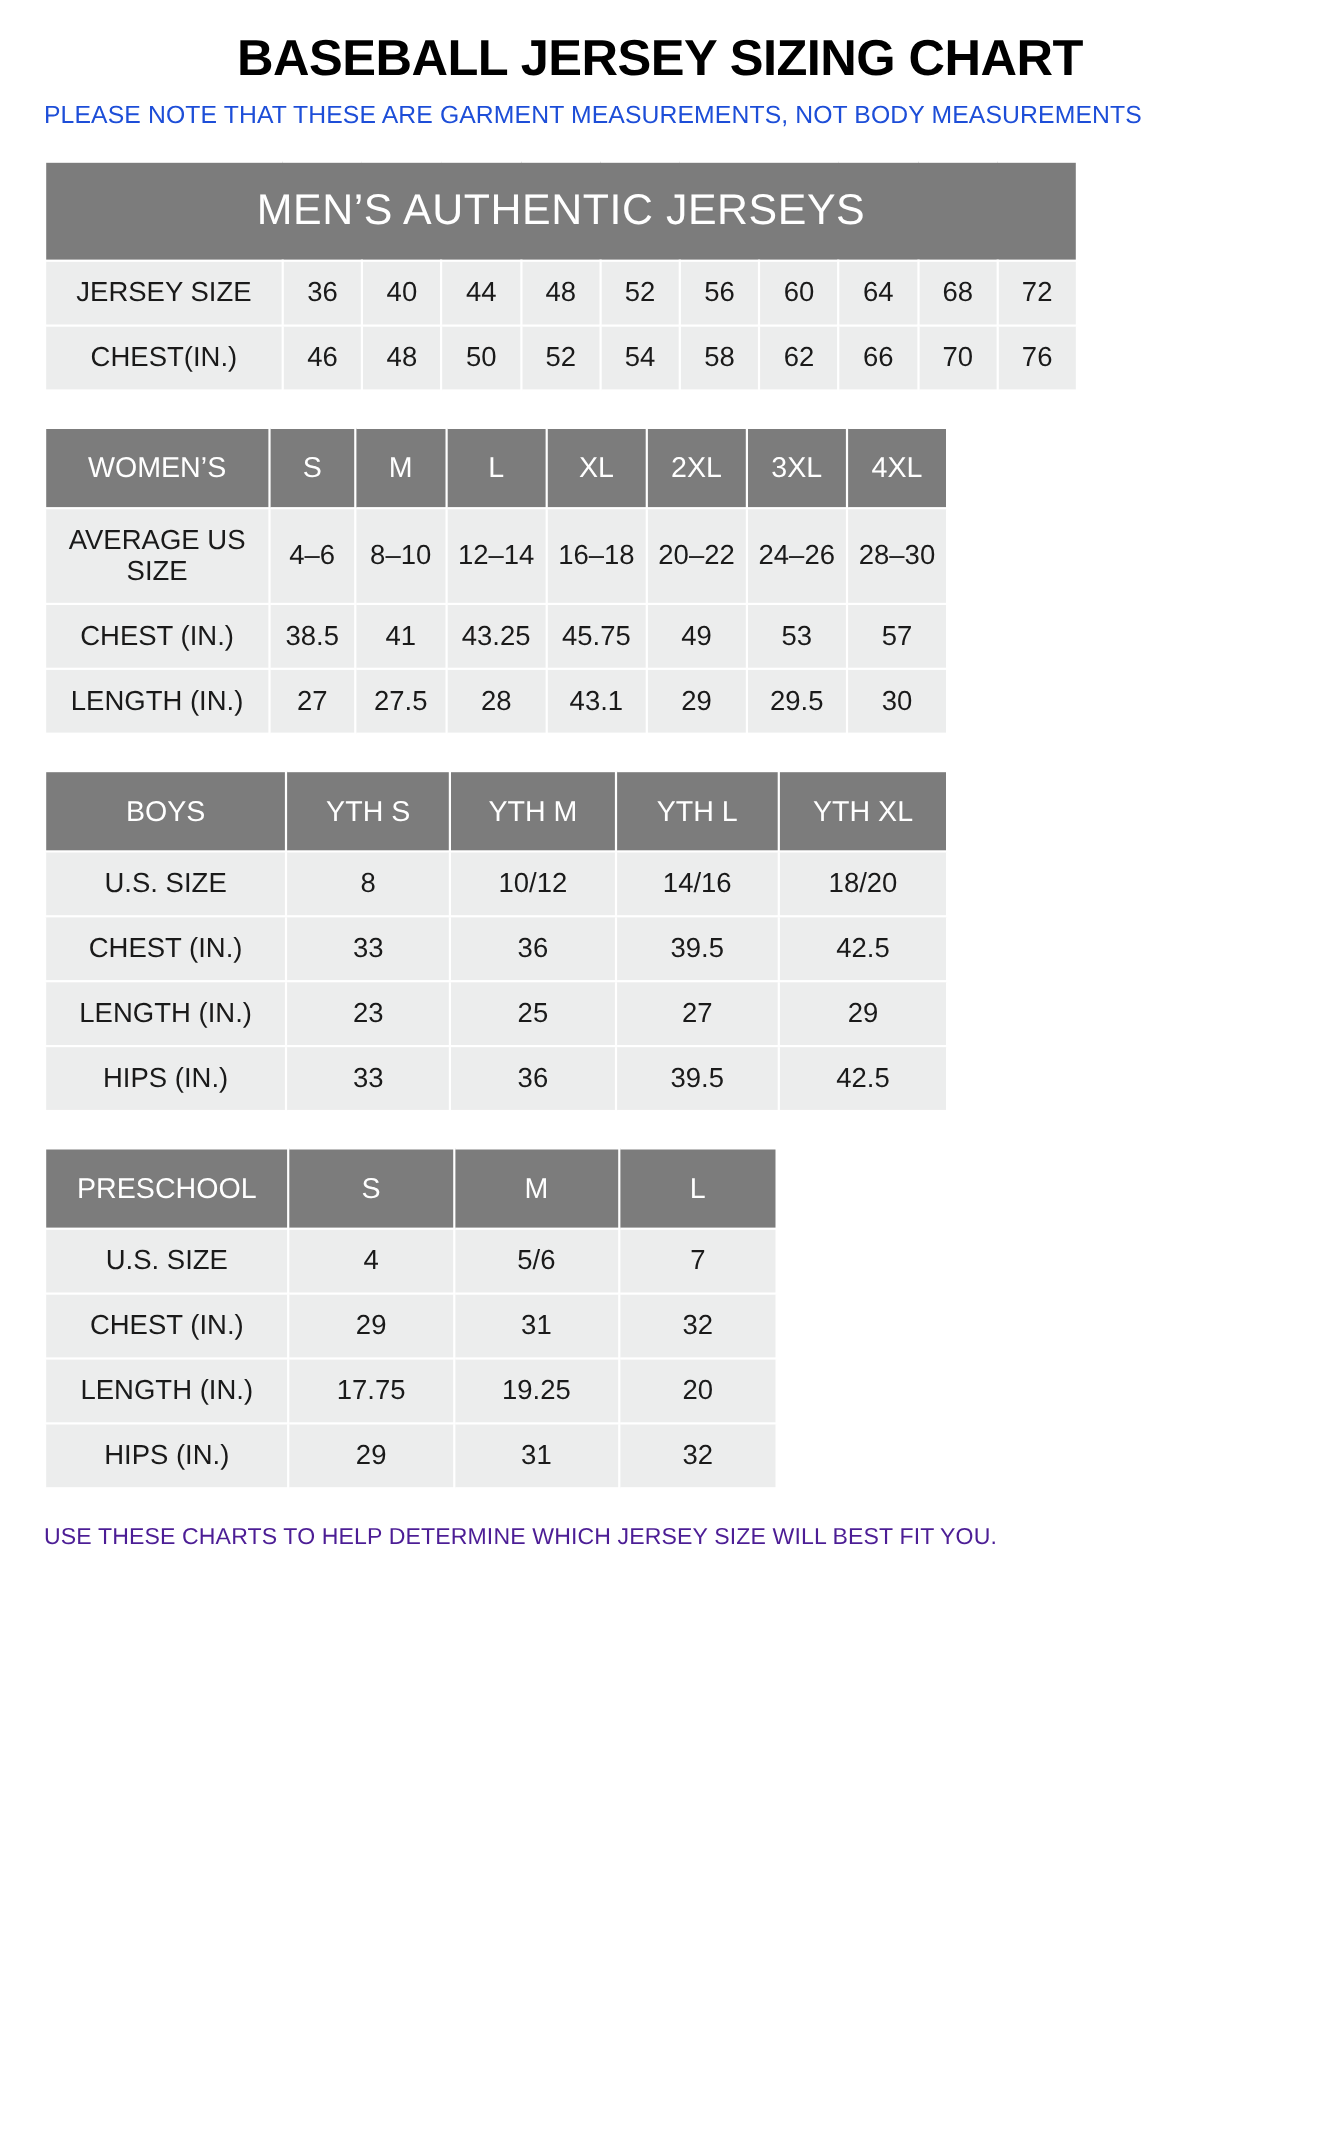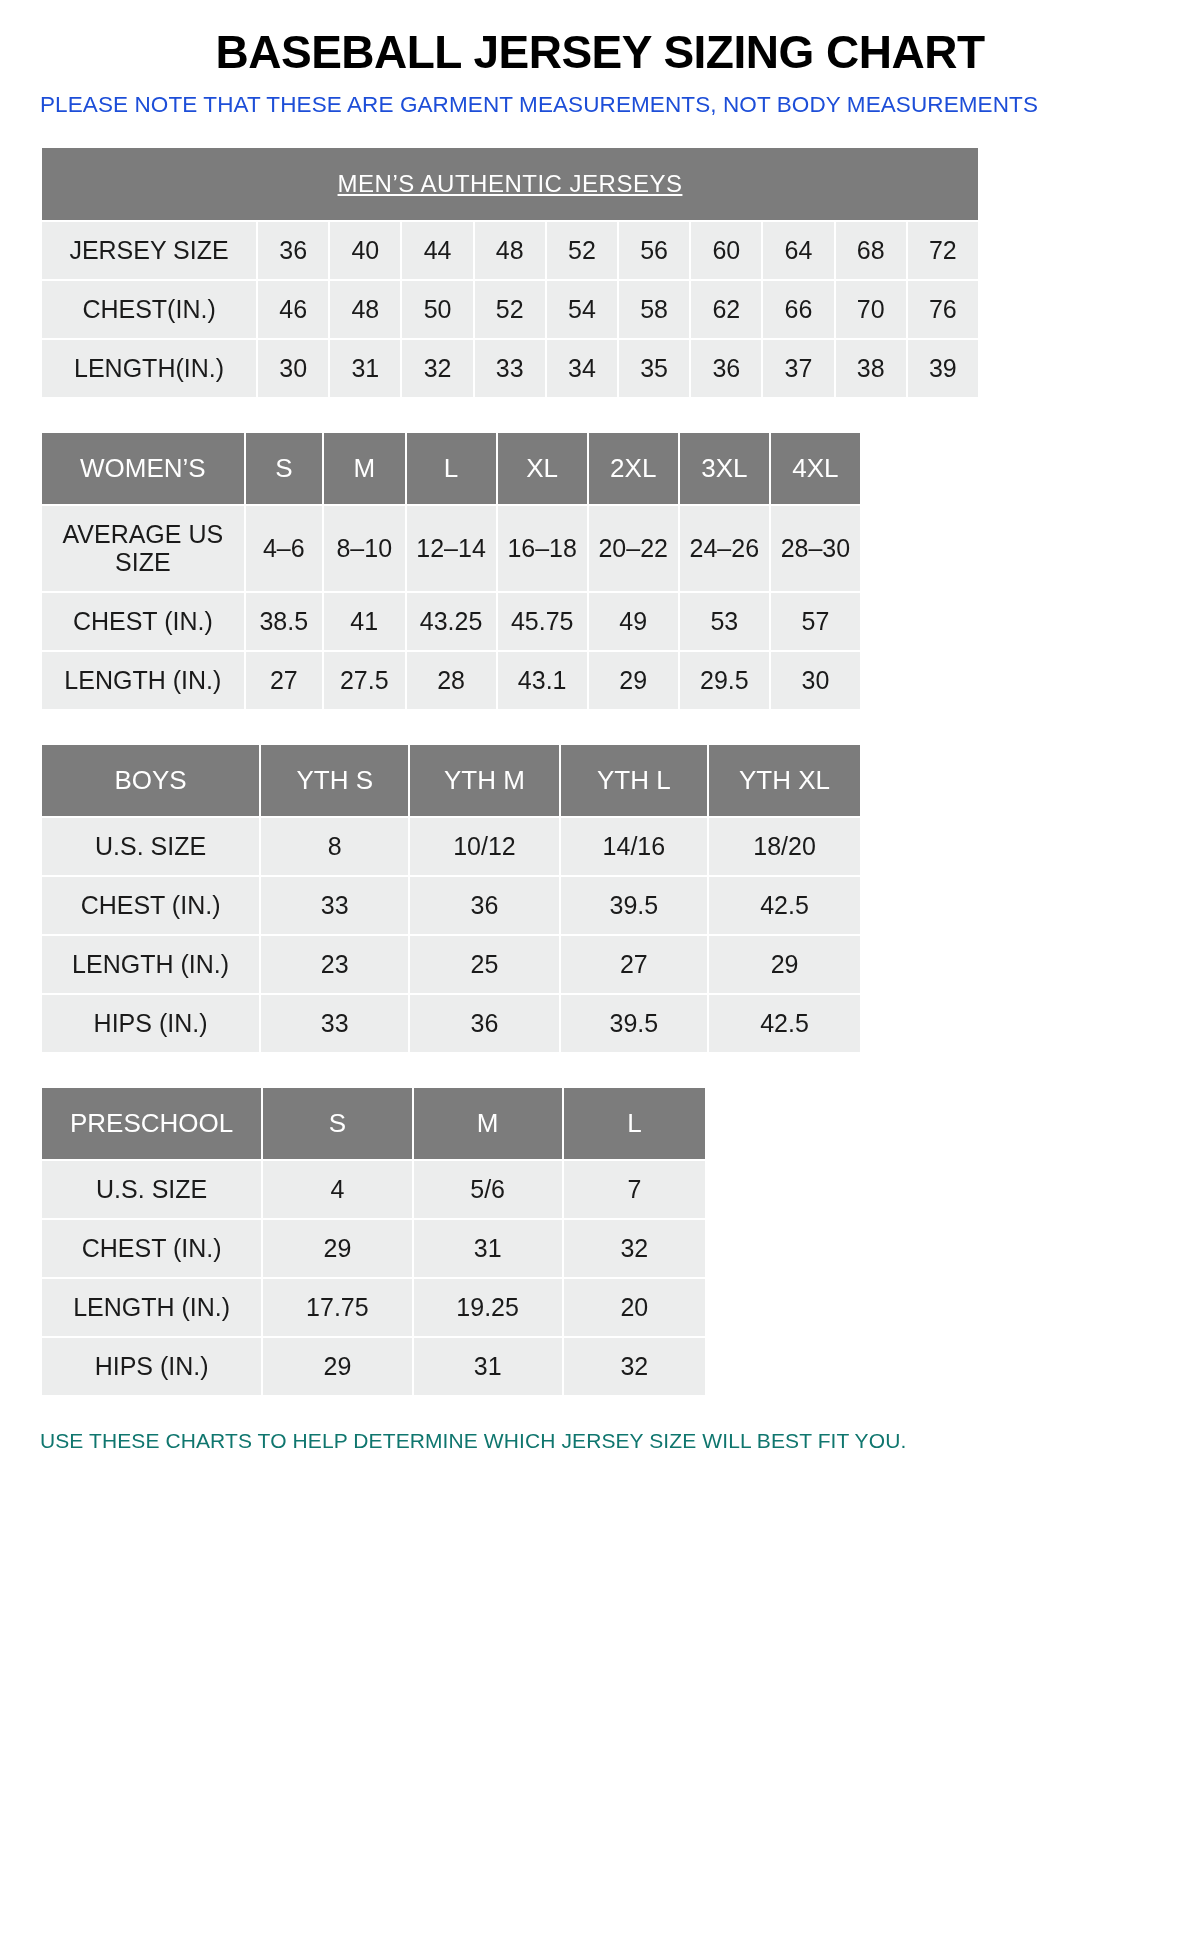--- a/index.html
+++ b/index.html
@@ -58,24 +58,23 @@
     padding-right: 14px;
   }
   
   table.sz .hdr td, table.sz .hdr th {
     background: #7c7c7c;
     color: #ffffff;
   }
   table.sz .banner {
     background: #7c7c7c;
     color: #ffffff;
-    font-size: 24px;
+    font-size: 39px;
     padding: 22px 6px;
     letter-spacing: 0.5px;
-    text-decoration: underline;
   }
   
   #mens-table { width: 940px; }
   #mens-table td.lbl { width: 200px; }
   #mens-table td.val { width: 74px; }
   
   #womens-table { width: 822px; }
   #womens-table td.lbl, #womens-table th.lbl { width: 200px; }
   #womens-table td.val, #womens-table th.val { width: 89px; }
   #womens-table .twoline { line-height: 1.15; white-space: normal; }
@@ -88,21 +87,21 @@
   #preschool-table td.lbl, #preschool-table th.lbl { width: 200px; }
   #preschool-table td.val, #preschool-table th.val { width: 155px; }
 
   #boys-table .hdr td, #boys-table .hdr th,
   #preschool-table .hdr td, #preschool-table .hdr th,
   #womens-table .hdr td, #womens-table .hdr th {
     font-size: 26px;
     padding: 20px 6px;
   }
   .footnote {
-    color: #0f766e;
+    color: #4c1d95;
     font-size: 21px;
     letter-spacing: 0.1px;
     margin: 8px 0 0 0;
   }
 </style>
 </head>
 <body>
 
 <div class="page">
 
@@ -133,33 +132,20 @@
         <td class="val">48</td>
         <td class="val">50</td>
         <td class="val">52</td>
         <td class="val">54</td>
         <td class="val">58</td>
         <td class="val">62</td>
         <td class="val">66</td>
         <td class="val">70</td>
         <td class="val">76</td>
       </tr>
-      <tr>
-        <td class="lbl">LENGTH(IN.)</td>
-        <td class="val">30</td>
-        <td class="val">31</td>
-        <td class="val">32</td>
-        <td class="val">33</td>
-        <td class="val">34</td>
-        <td class="val">35</td>
-        <td class="val">36</td>
-        <td class="val">37</td>
-        <td class="val">38</td>
-        <td class="val">39</td>
-      </tr>
     </tbody>
   </table>
 
   <table class="sz" id="womens-table">
     <tbody>
       <tr class="hdr">
         <th class="lbl">WOMEN’S</th>
         <th class="val">S</th>
         <th class="val">M</th>
         <th class="val">L</th>

